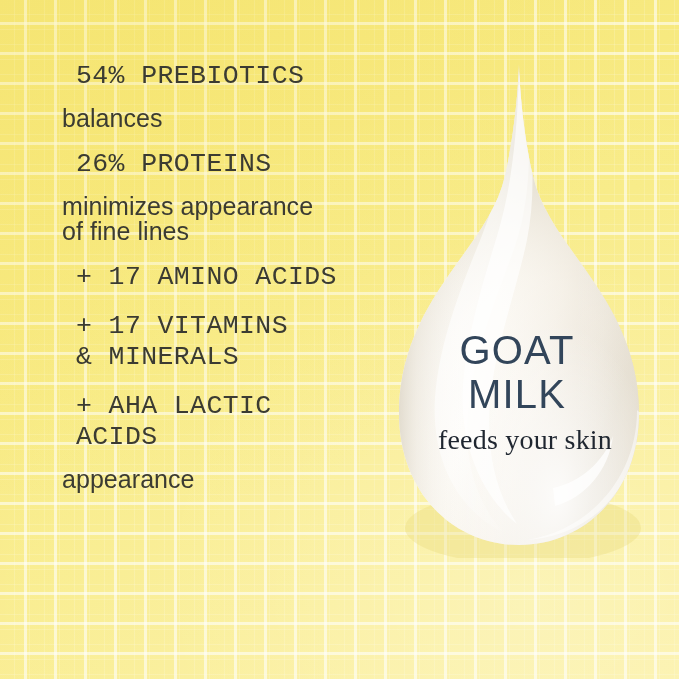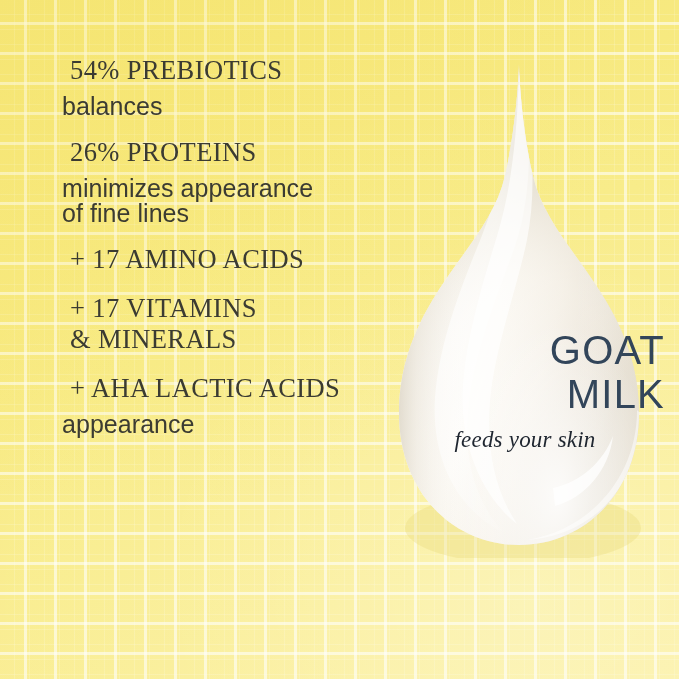--- a/index.html
+++ b/index.html
@@ -70,28 +70,28 @@
   .ingredients {
     position: absolute;
     left: 62px;
     top: 47px;
     width: 320px;
   }
   .ingredient {
     margin-bottom: 18px;
   }
   .ing-title {
-    font-family: Liberation Serif, serif;
+    font-family: Liberation Mono, monospace;
     font-size: 26.5px;
     line-height: 31px;
     font-weight: 400;
     letter-spacing: 0.4px;
     color: #3b3b32;
     white-space: pre-line;
-    margin: 8px;
+    margin: 14px;
   }
   .ing-desc {
     font-family: "Liberation Sans", sans-serif;
     font-size: 25px;
     line-height: 25px;
     font-weight: 400;
     letter-spacing: 0.05px;
     color: #3b3b32;
     white-space: pre-line;
     margin: 2px 0 0 0;
@@ -115,40 +115,39 @@
     position: absolute;
     left: 385px;
     top: 58px;
     width: 280px;
     height: 500px;
     pointer-events: none;
   }
   .goat-milk {
     position: absolute;
     left: 0;
-    right: 0;
+    right: 16px;
     top: 270px;
-    text-align: right;
+    text-align: center;
     font-family: "Liberation Sans", sans-serif;
     font-size: 40px;
     line-height: 44px;
     letter-spacing: 1.2px;
     font-weight: 400;
     color: #32455a;
     white-space: pre-line;
   }
   .tagline {
     position: absolute;
     left: 0;
     right: 0;
     top: 368px;
     text-align: center;
     font-family: "Liberation Serif", serif;
-    font-style: italic;
-    font-size: 23px;
+    font-size: 28px;
     line-height: 28px;
     letter-spacing: 0.2px;
     color: #1f2630;
   }
 </style>
 </head>
 <body>
 
 <div id="poster">
 

